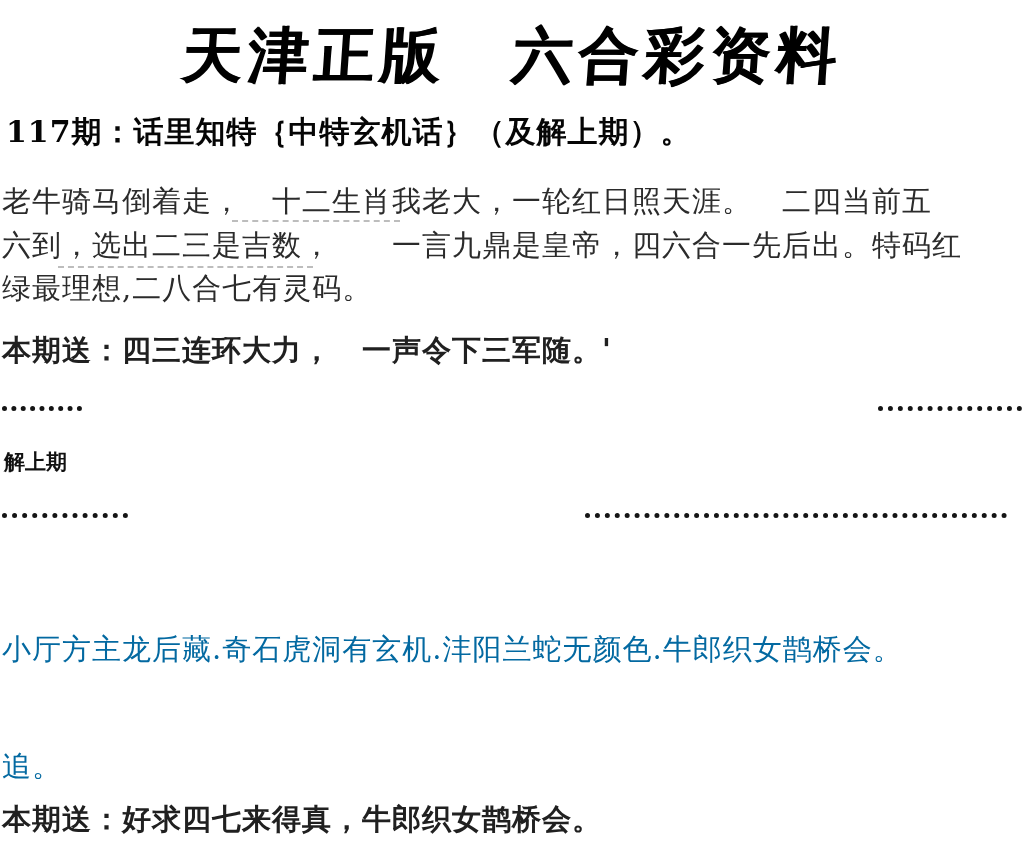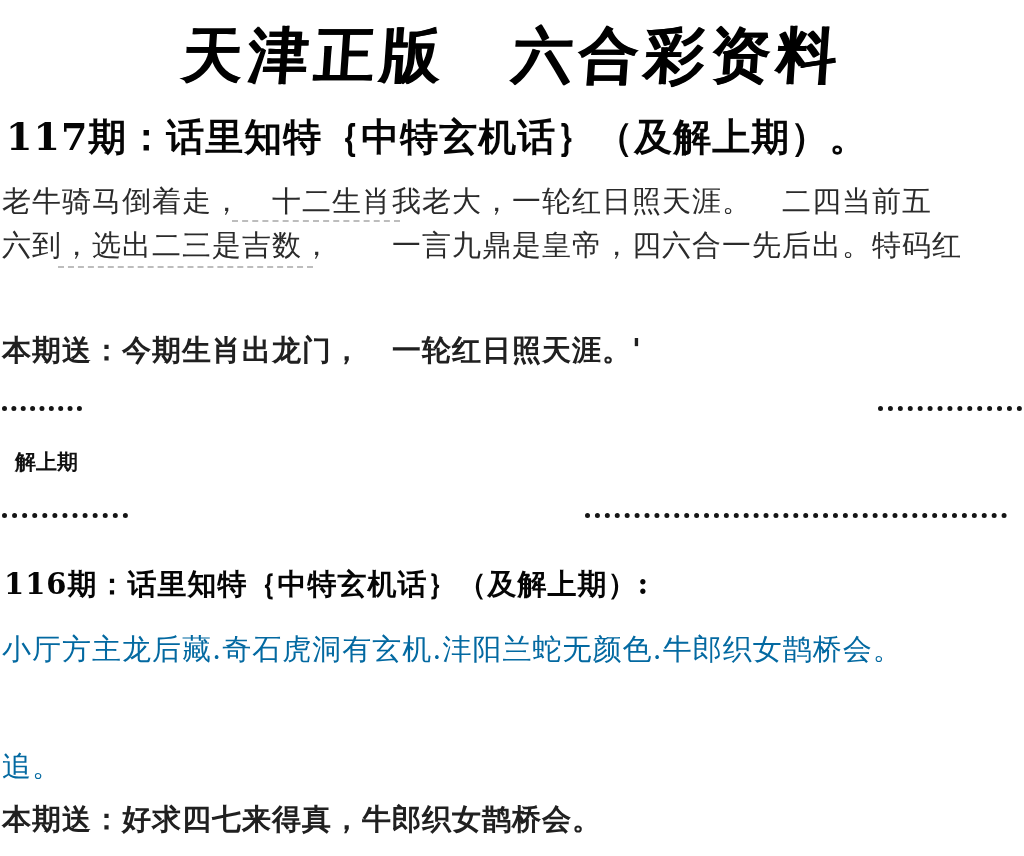--- a/index.html
+++ b/index.html
@@ -26,21 +26,21 @@
     font-size: 60px;
     font-weight: 900;
     color: #000;
     letter-spacing: 6px;
     transform: skewX(-4deg);
     text-shadow: 1px 0 0 #000;
     margin: 0;
   }
 
   .heading {
-    font-size: 38px;
+    font-size: 30px;
     font-weight: bold;
     color: #050505;
     letter-spacing: 1px;
   }
   .h117 { top: 112px; left: 6px; }
   .h116 { top: 565px; left: 4px; font-size: 29px; }
 
   .bodyline {
     font-size: 29px;
     color: #2b2b2b;
@@ -56,21 +56,20 @@
     left: 2px;
     letter-spacing: 1px;
   }
 
   .jie {
     top: 448px;
     left: 4px;
     font-size: 21px;
     font-weight: bold;
     color: #111;
-    margin-left: 11px;
   }
 
   .dots {
     position: absolute;
     height: 0;
     border-top: 5px dotted #151515;
   }
   .d1l { top: 406px; left: 2px;   width: 80px;  }
   .d1r { top: 406px; left: 878px; width: 144px; }
   .d2l { top: 513px; left: 2px;   width: 126px; }
@@ -89,34 +88,34 @@
 <body>
 
 <div class="page">
 
   <h1 class="abs title">天津正版　六合彩资料</h1>
 
   <div class="abs heading h117">117期：话里知特｛中特玄机话｝（及解上期）。</div>
 
   <div class="abs bodyline" style="top:226px">六到，选出二三是吉数，　　一言九鼎是皇帝，四六合一先后出。特码红</div>
   <div class="abs bodyline" style="top:182px">老牛骑马倒着走，　十二生肖我老大，一轮红日照天涯。　二四当前五</div>
+  <div class="abs bodyline" style="top:269px">绿最理想,二八合七有灵码。</div>
 
   <div class="artifact a1"></div>
   <div class="artifact a2"></div>
 
-  <div class="abs gift" style="top:331px">本期送：今期生肖出龙门，　一轮红日照天涯。'</div>
+  <div class="abs gift" style="top:331px">本期送：四三连环大力，　一声令下三军随。'</div>
 
   <div class="dots d1l"></div>
   <div class="dots d1r"></div>
 
   <div class="abs jie">解上期</div>
 
   <div class="dots d2l"></div>
   <div class="dots d2r"></div>
 
-  <div class="abs heading h116">116期：话里知特｛中特玄机话｝（及解上期）:</div>
 
   <div class="abs bodyline lighter" style="top:630px">小厅方主龙后藏.奇石虎洞有玄机.沣阳兰蛇无颜色.牛郎织女鹊桥会。</div>
   <div class="abs bodyline lighter" style="top:747px">追。</div>
 
   <div class="abs gift" style="top:800px">本期送：好求四七来得真，牛郎织女鹊桥会。</div>
 
 </div>
 
 </body></html>

